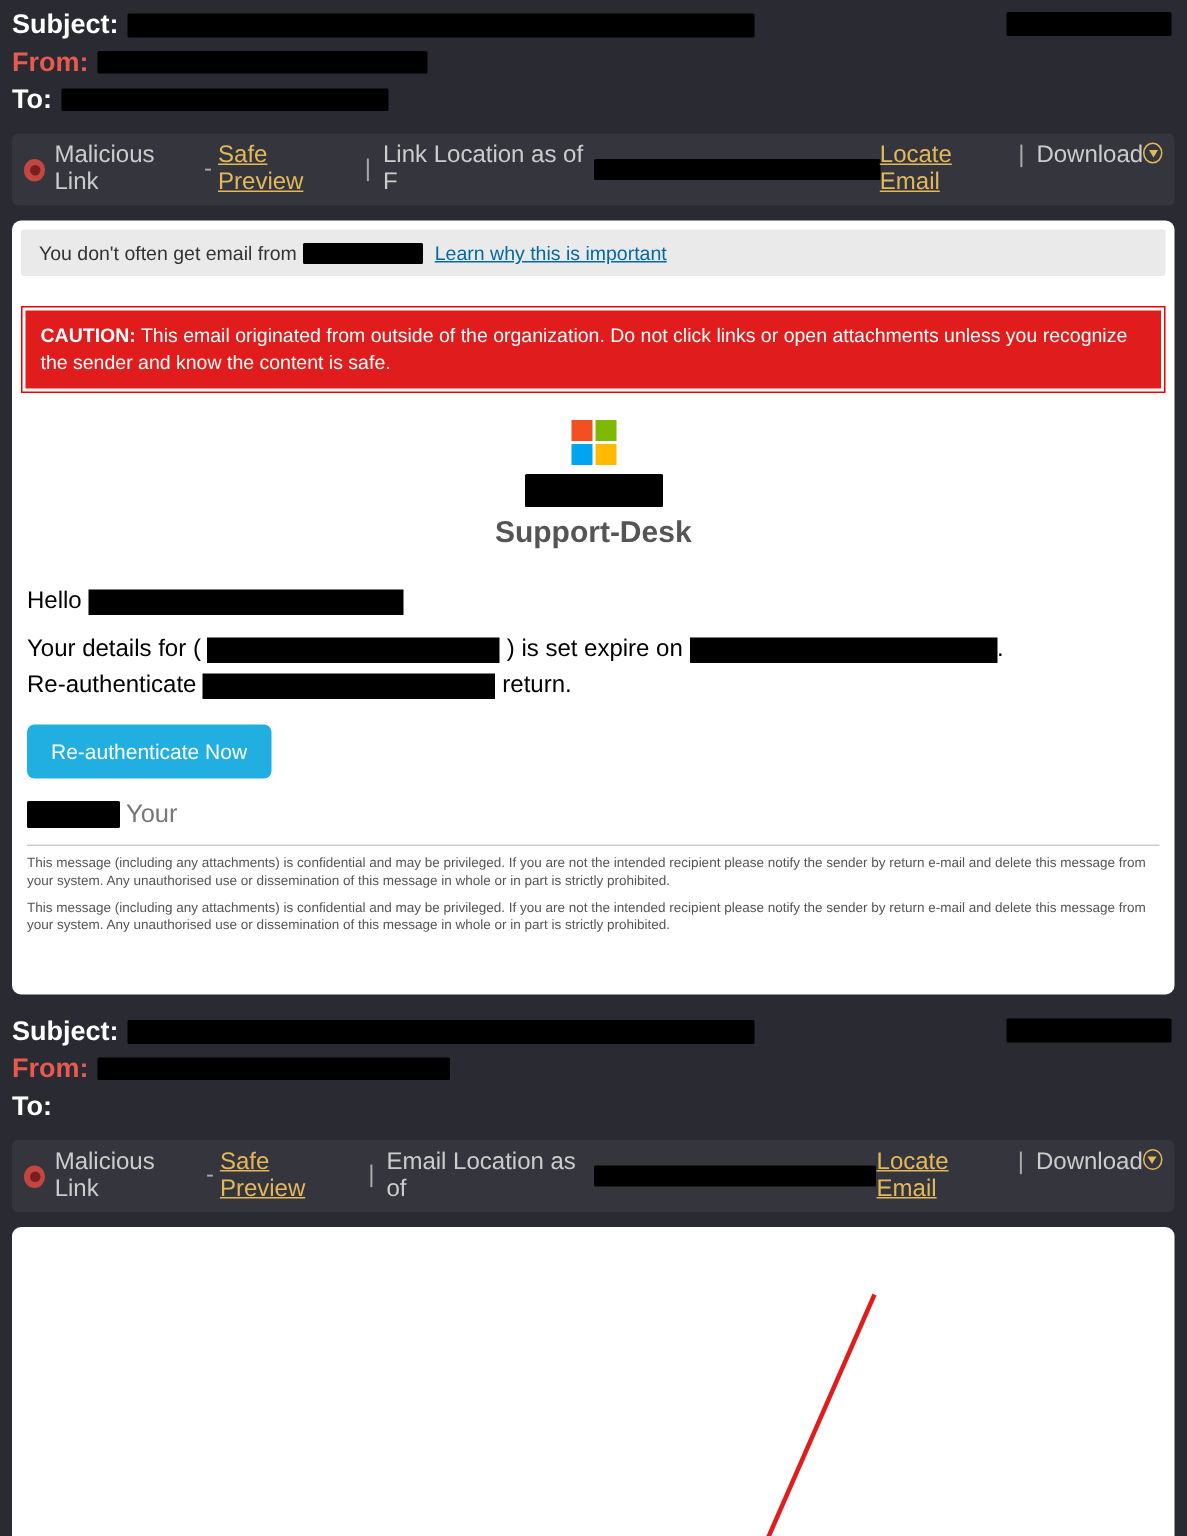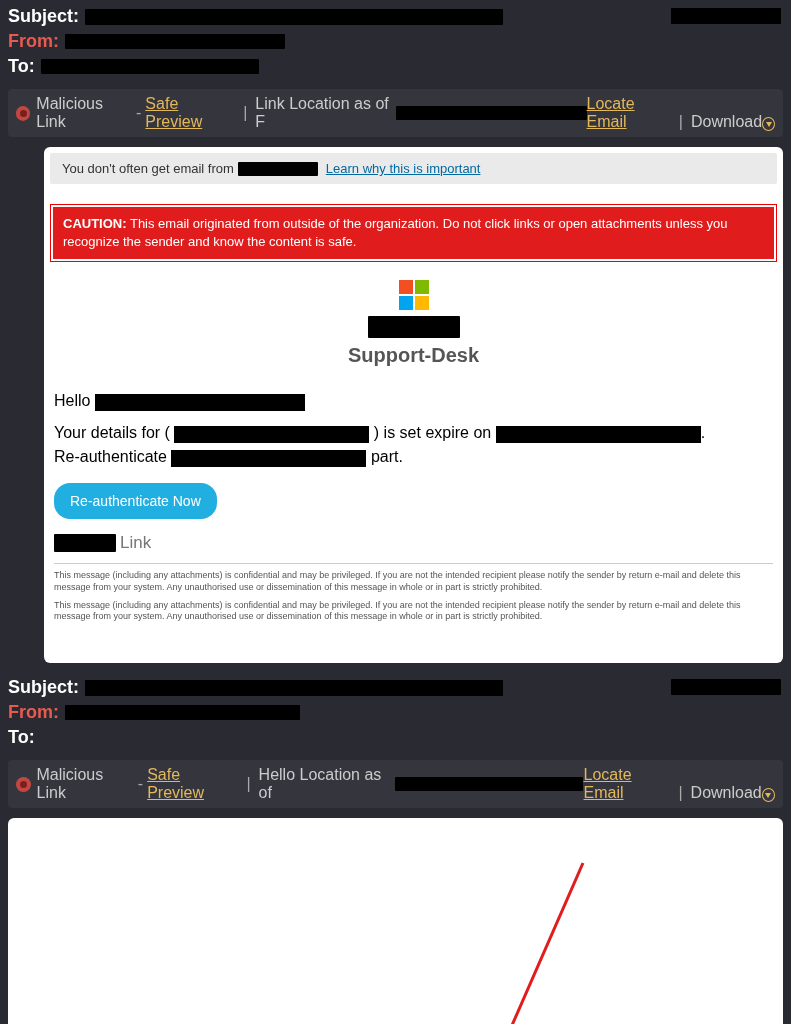--- a/index.html
+++ b/index.html
@@ -51,37 +51,36 @@
     background: #c24740; display:inline-flex; align-items:center; justify-content:center;
     margin-right: 6px;
   }
   .badge-inner {
     width:7px; height:7px; border-radius:50%; background:#7a1f1f;
   }
   .toolbar-link { color:#e2b85a; text-decoration:underline; cursor:pointer; }
   .toolbar-sep { color:#aaa; margin: 0 8px; }
   .toolbar-text { color:#ccc; }
   .redact-toolbar { width:200px; height:14px; vertical-align:middle; }
-  .toolbar-right { margin-left:auto; display:flex; align-items:flex-end; gap:0; }
+  .toolbar-right { margin-left:auto; display:flex; align-items:flex-start; gap:0; }
   .download-icon {
     width:14px; height:14px; border:1.5px solid #e2b85a; border-radius:50%;
     display:inline-flex; align-items:center; justify-content:center;
   }
   .download-arrow {
     width:0; height:0; border-left:3px solid transparent; border-right:3px solid transparent;
     border-top:5px solid #e2b85a;
   }
   .email-body {
     margin-top: 10px;
     background:#fff;
     border-radius: 6px;
     padding: 6px;
     color:#000;
     position:relative;
-    margin-left:36px;
   }
   .infotip {
     background:#eaeaea;
     padding:8px 12px;
     font-size:13px;
     color:#333;
     display:flex; align-items:center; gap:4px;
     border-radius:2px;
   }
   .redact-infotip { width:80px; height:14px; }
@@ -112,21 +111,21 @@
   .redact-inline { background:#000; display:inline-block; vertical-align:middle; }
   .ri1 { width:210px; height:17px; }
   .ri2 { width:195px; height:17px; }
   .ri3 { width:205px; height:17px; }
   .ri4 { width:195px; height:17px; }
   .reauth-btn {
     margin-top:14px;
     background:#21aee0;
     color:#fff;
     border:none;
-    border-radius:16px;
+    border-radius:5px;
     padding:10px 16px;
     font-size:14px;
     cursor:pointer;
   }
   .team-row { margin-top:14px; display:flex; align-items:center; gap:4px; font-size:17px; color:#777; }
   .redact-team { width:62px; height:18px; }
   hr.sep { border:none; border-top:1px solid #ccc; margin:10px 0 6px 0; }
   .disclaimer { font-size:9px; color:#555; line-height:1.3; margin-bottom:6px; }
   .redact-subj2 { width:418px; height:16px; }
   .redact-from2 { width:235px; height:15px; }
@@ -228,29 +227,29 @@
         </div>
         <div style="margin-top:8px;">
           <span>Your details for (</span>
           <span class="redact-inline ri2"></span>
           <span>) is set expire on</span>
           <span class="redact-inline ri3"></span>.
         </div>
         <div>
           <span>Re-authenticate</span>
           <span class="redact-inline ri4"></span>
-          <span>part.</span>
+          <span>return.</span>
         </div>
       </div>
 
       <button class="reauth-btn">Re-authenticate Now</button>
 
       <div class="team-row">
         <span class="redact redact-team"></span>
-        <span>Link</span>
+        <span>Your</span>
       </div>
 
       <hr class="sep">
       <div class="disclaimer">This message (including any attachments) is confidential and may be privileged. If you are not the intended recipient please notify the sender by return e-mail and delete this message from your system. Any unauthorised use or dissemination of this message in whole or in part is strictly prohibited.</div>
       <div class="disclaimer">This message (including any attachments) is confidential and may be privileged. If you are not the intended recipient please notify the sender by return e-mail and delete this message from your system. Any unauthorised use or dissemination of this message in whole or in part is strictly prohibited.</div>
       <div style="height:20px;"></div>
     </div>
   </div>
 </div>
 
@@ -269,21 +268,21 @@
   </div>
 
   <div class="toolbar">
     <span class="badge-circle">
         <span class="badge-inner"></span>
       </span>
     <span class="toolbar-text">Malicious Link</span>
     <span style="margin:0 4px;color:#aaa;">-</span>
     <span class="toolbar-link">Safe Preview</span>
     <span class="toolbar-sep">|</span>
-    <span class="toolbar-text">Hello Location as of</span>
+    <span class="toolbar-text">Email Location as of</span>
     <span class="redact" style="width:195px;height:14px;"></span>
     <div class="toolbar-right">
       <span class="toolbar-link">Locate Email</span>
       <span class="toolbar-sep">|</span>
       <span class="toolbar-text" style="color:#ccc">Download</span>
       <span class="download-icon">
           <span class="download-arrow"></span>
         </span>
     </div>
   </div>

